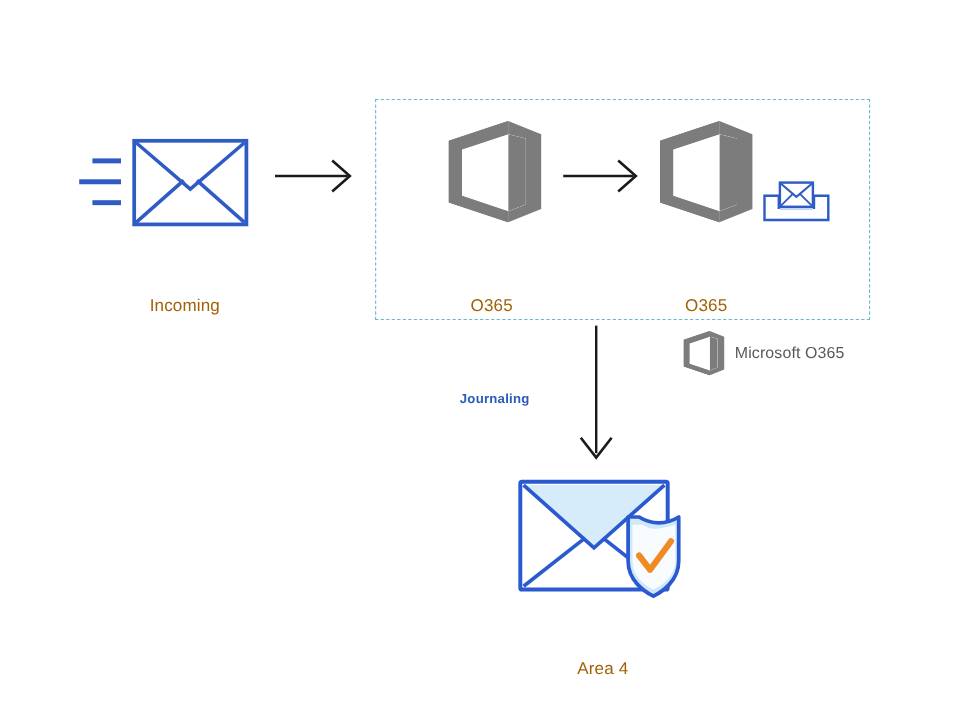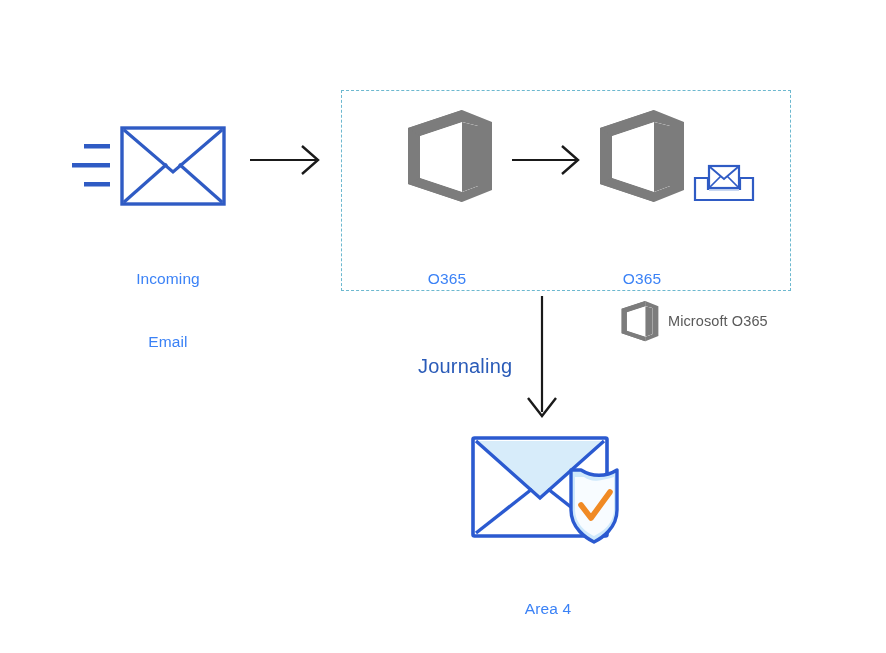--- a/index.html
+++ b/index.html
@@ -19,21 +19,21 @@
     width: 886px;
     height: 653px;
     background: #ffffff;
   }
   .node {
     position: absolute;
   }
   .label {
     position: absolute;
     text-align: center;
-    color: #3b82f6;
+    color: #a16207;
     font-size: 15.5px;
     line-height: 21px;
     letter-spacing: 0.1px;
     white-space: pre;
     font-family: "Liberation Sans", sans-serif;
   }
   .label-line {
     display: block;
   }
   
@@ -46,22 +46,22 @@
     border: 1.6px dashed #6cb8cf;
     box-sizing: border-box;
     background: transparent;
   }
   
   #journaling-label {
     position: absolute;
     left: 418px;
     top: 355px;
     color: #2a5bb8;
-    font-size: 20px;
-    font-weight: normal;
+    font-size: 12px;
+    font-weight: bold;
     letter-spacing: 0.2px;
     font-family: "Liberation Sans", sans-serif;
   }
   
   #legend-label {
     position: absolute;
     left: 668px;
     top: 313px;
     color: #595959;
     font-size: 14.5px;
@@ -86,21 +86,20 @@
 
       <rect x="52" y="6" width="102" height="76" fill="#ffffff" stroke="#2f5bc4" stroke-width="3.4"></rect>
 
       <path d="M 53.8 7.8 L 103 50 L 152.2 7.8" fill="none" stroke="#2f5bc4" stroke-width="3.2" stroke-linejoin="miter"></path>
       <path d="M 53.8 80.2 L 97 42" fill="none" stroke="#2f5bc4" stroke-width="3.2"></path>
       <path d="M 152.2 80.2 L 109 42" fill="none" stroke="#2f5bc4" stroke-width="3.2"></path>
     </svg>
   </div>
   <div class="label" style="left:88px; top:226px; width:160px;">
     <span class="label-line">Incoming</span>
-    <span class="label-line">Email</span>
   </div>
 
   <div class="node" style="left:250px; top:140px;">
     <svg width="80" height="40" viewBox="0 0 80 40">
       <line x1="0" y1="20" x2="66" y2="20" stroke="#1a1a1a" stroke-width="2.2"></line>
       <polyline points="52,6 68,20 52,34" fill="none" stroke="#1a1a1a" stroke-width="2.4" stroke-linecap="butt" stroke-linejoin="miter"></polyline>
     </svg>
   </div>
 
   <div class="node" style="left:404px; top:108px;">

